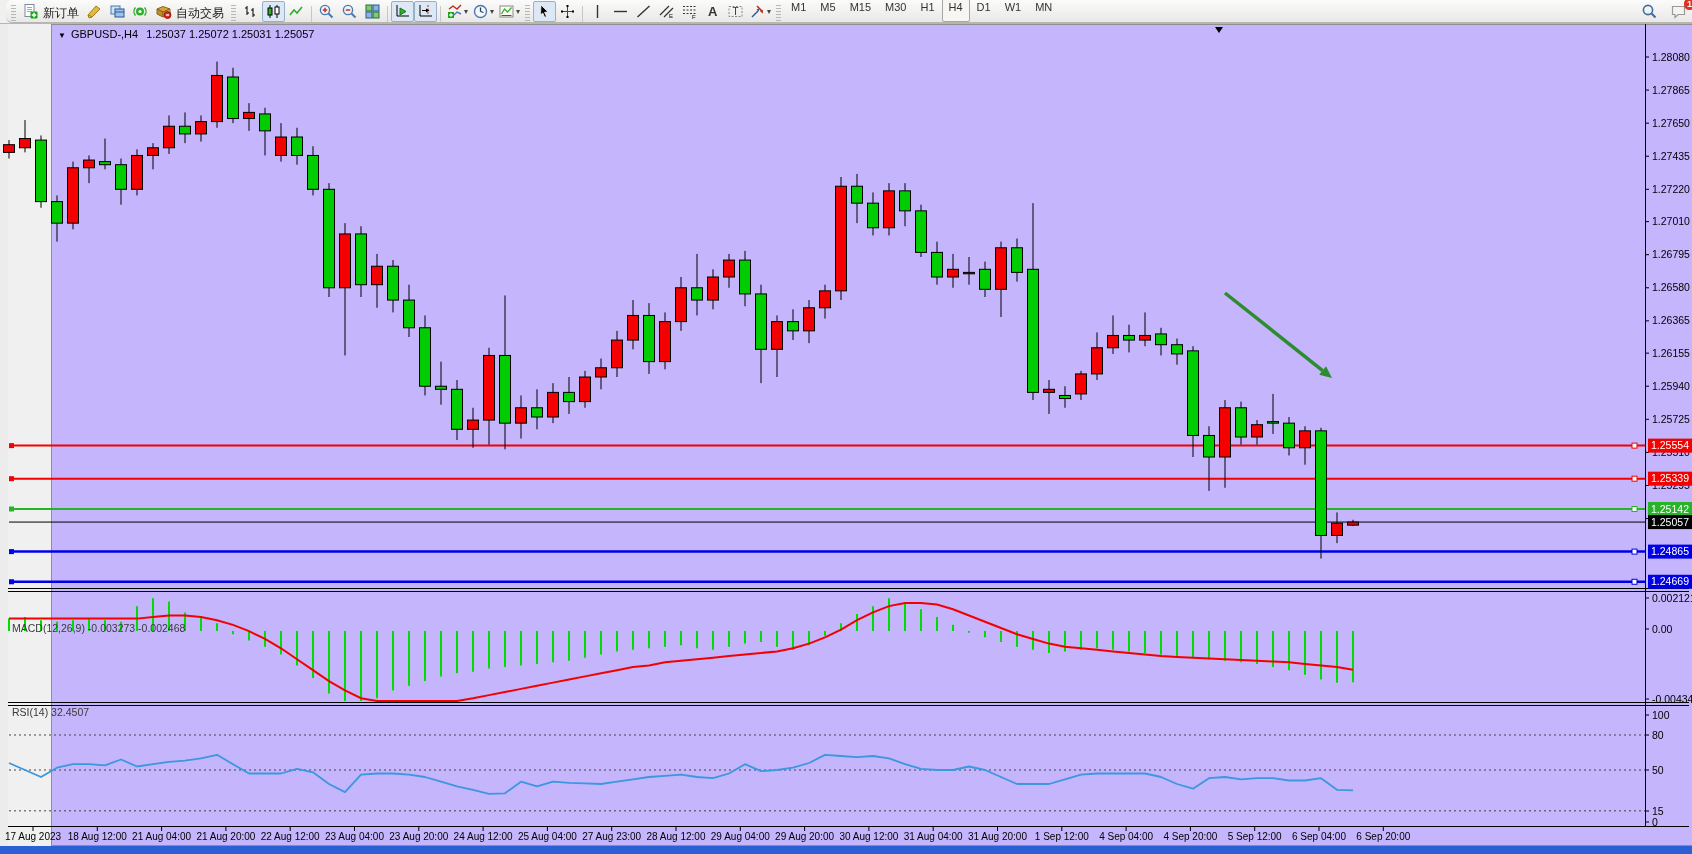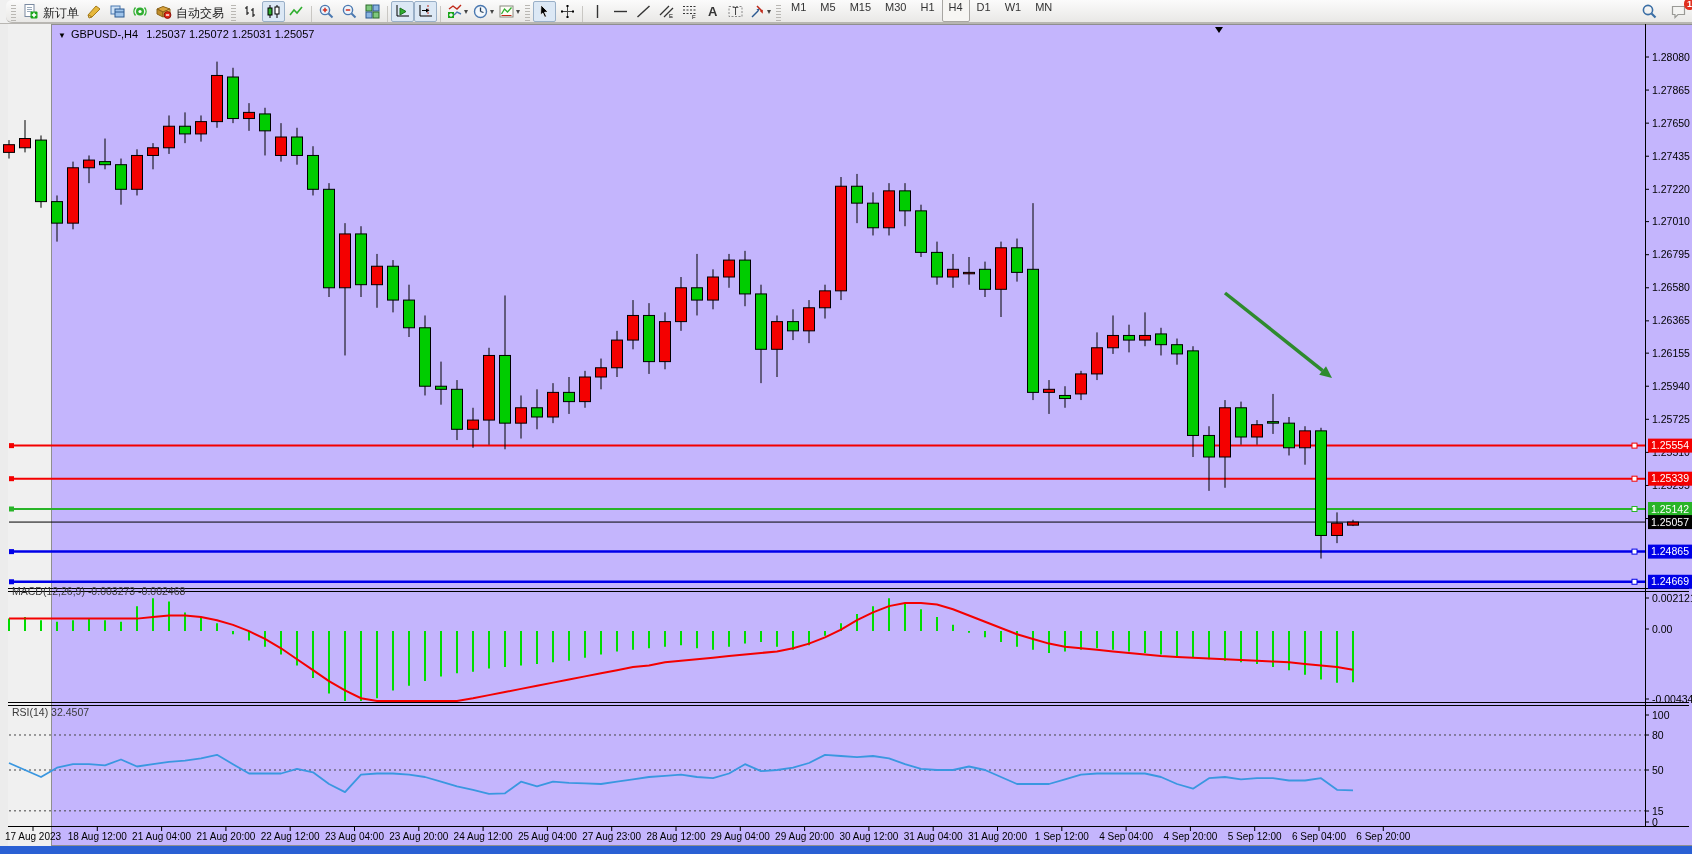--- a/index.html
+++ b/index.html
@@ -718,21 +718,21 @@
       <line x1="1190.3999999999999" y1="826" x2="1190.3999999999999" y2="831" stroke="#000"></line>
       <text x="1190.3999999999999" y="840" font-size="10" fill="#000" text-anchor="middle">4 Sep 20:00</text>
       <line x1="1254.7" y1="826" x2="1254.7" y2="831" stroke="#000"></line>
       <text x="1254.7" y="840" font-size="10" fill="#000" text-anchor="middle">5 Sep 12:00</text>
       <line x1="1319" y1="826" x2="1319" y2="831" stroke="#000"></line>
       <text x="1319" y="840" font-size="10" fill="#000" text-anchor="middle">6 Sep 04:00</text>
       <line x1="1383.3" y1="826" x2="1383.3" y2="831" stroke="#000"></line>
       <text x="1383.3" y="840" font-size="10" fill="#000" text-anchor="middle">6 Sep 20:00</text>
     </svg>
 
-  <div class="pane-label" style="left:12px;top:585px;">
+  <div class="pane-label" style="left:12px;top:622px;">
     <span>MACD(12,26,9)</span>&nbsp;<span>-0.003273 -0.002468</span>
   </div>
   <div class="pane-label" style="left:12px;top:706px;text-align:right;">
     <span>RSI(14)</span>&nbsp;<span>32.4507</span>
   </div>
 
   <div id="bottomstrip"></div>
 </div>
 
 </body></html>

